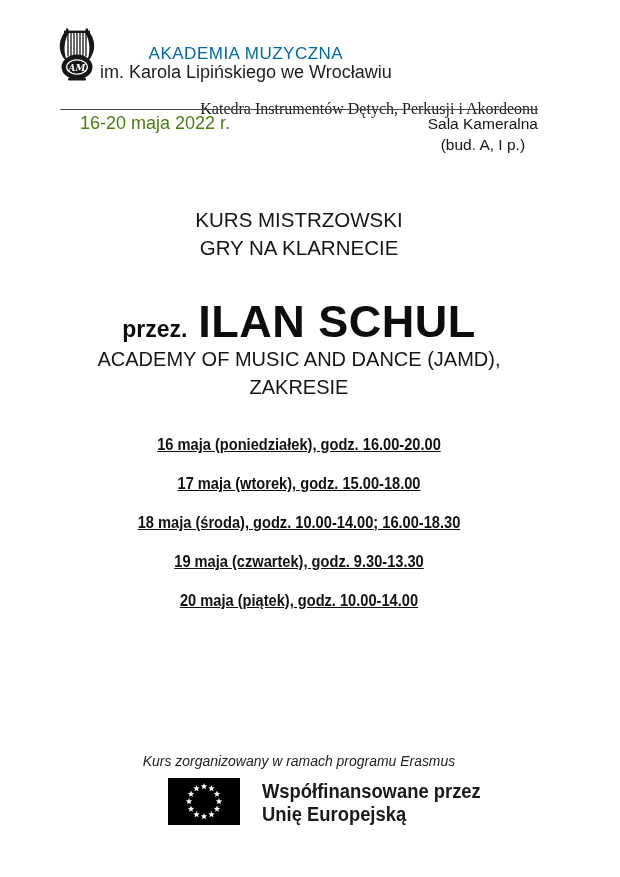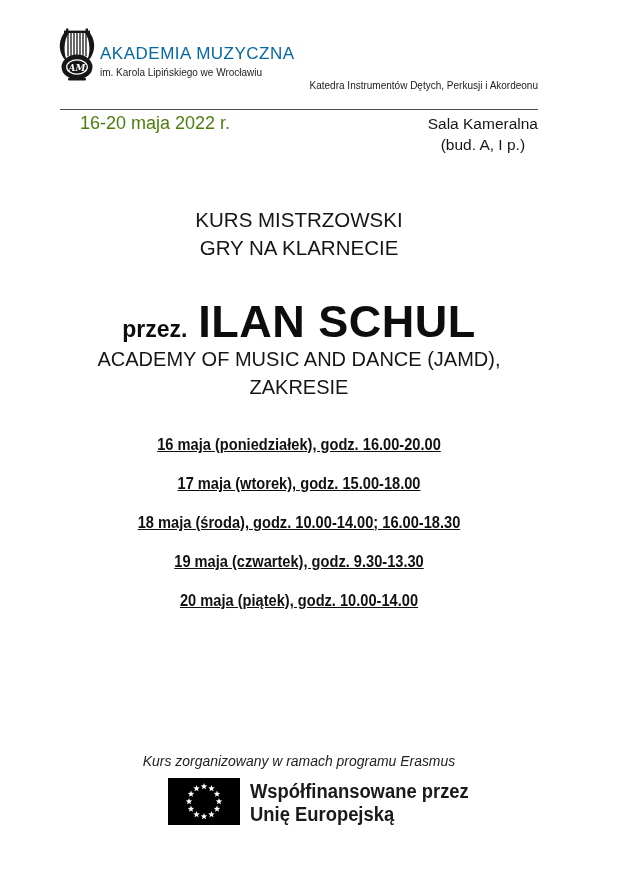--- a/index.html
+++ b/index.html
@@ -6,42 +6,42 @@
   body{
     width:620px;height:877px;background:#ffffff;
     font-family:"Liberation Sans",sans-serif;color:#1a1a1a;
   }
   .page{position:relative;width:620px;height:877px;background:#ffffff;overflow:hidden;}
 
   
   .logo{position:absolute;left:56px;top:28px;width:42px;height:53px;}
   .brand-text{position:absolute;left:100px;top:44px;white-space:nowrap;}
   .org-name{font-size:17px;line-height:20px;letter-spacing:.5px;color:#0369a1;text-align:center;}
-  .org-subtitle{font-size:10px;line-height:17px;color:#1d1d1d;}
-  .department{position:absolute;top:80px;right:82px;font-size:10px;color:#1a1a1a;white-space:nowrap;}
+  .org-subtitle{font-size:18px;line-height:17px;color:#1d1d1d;}
+  .department{position:absolute;top:100px;right:82px;font-size:16px;color:#1a1a1a;white-space:nowrap;font-family:Liberation Serif, serif;}
   .rule{position:absolute;top:109px;left:60px;right:82px;border-top:1px solid #4a4a4a;height:0;}
   .date-range{position:absolute;top:113px;left:80px;font-size:18px;color:#4d7c0f;white-space:nowrap;}
   .venue{position:absolute;top:113px;right:82px;font-size:15.5px;line-height:21px;text-align:center;color:#161616;}
 
   
   .center{position:absolute;left:0;width:598px;text-align:center;}
   .course-title{top:206px;font-size:20.5px;line-height:27.5px;color:#161616;}
   .prof-row{top:298px;line-height:48px;white-space:nowrap;color:#0d0d0d;}
   .prof-prefix{font-size:23px;font-weight:bold;}
   .prof-name{font-size:45px;font-weight:bold;letter-spacing:.5px;margin-left:11px;}
   .affiliation{top:346px;font-size:20px;line-height:27.5px;color:#161616;}
 
   .schedule{top:434px;font-weight:bold;color:#111;text-decoration:underline;}
   .schedule-line{font-size:17px;line-height:22px;margin-bottom:17px;
                  transform:scaleX(.86);transform-origin:50% 50%;white-space:nowrap;}
 
   
   .note{top:752px;font-size:15px;font-style:italic;color:#222;
         transform:scaleX(.93);transform-origin:50% 50%;white-space:nowrap;}
-  .eu-row{position:absolute;left:168px;top:778px;display:flex;align-items:flex-start;}
+  .eu-row{position:absolute;left:168px;top:778px;display:flex;align-items:flex-start;gap:12px;}
   .eu-flag{width:72px;height:47px;display:block;}
   .eu-text{margin-left:10px;margin-top:2px;font-size:20px;font-weight:bold;line-height:22.5px;
            color:#1a1a1a;transform:scaleX(.92);transform-origin:0 0;white-space:nowrap;}
 </style>
 </head>
 <body>
 
 <div class="page">
 
   <div class="logo">

